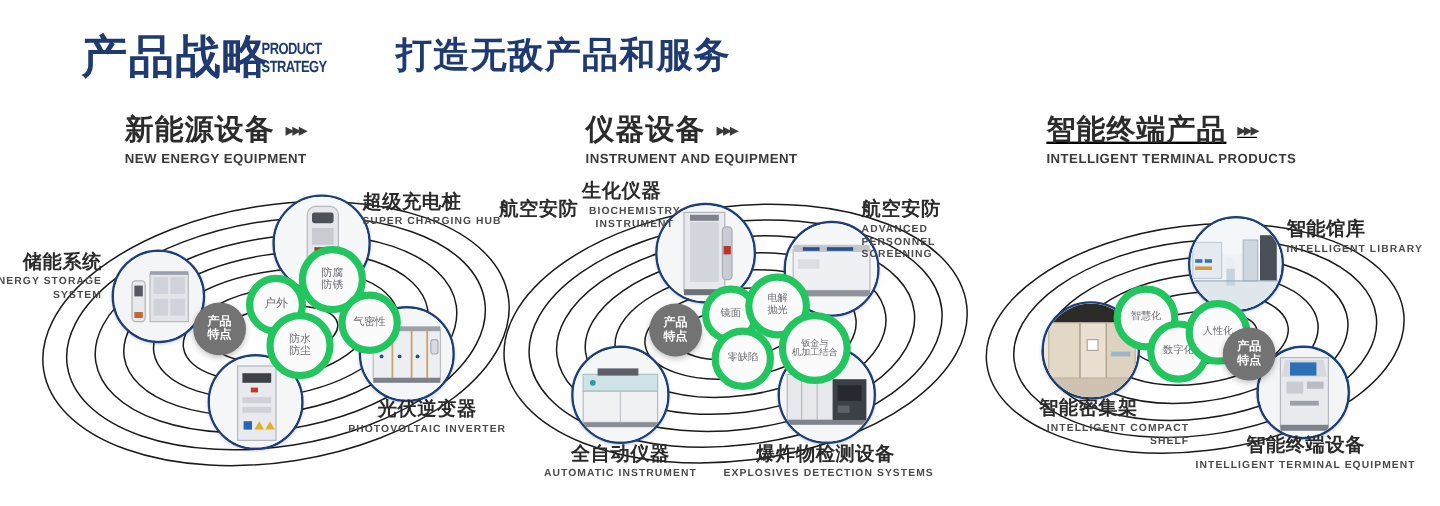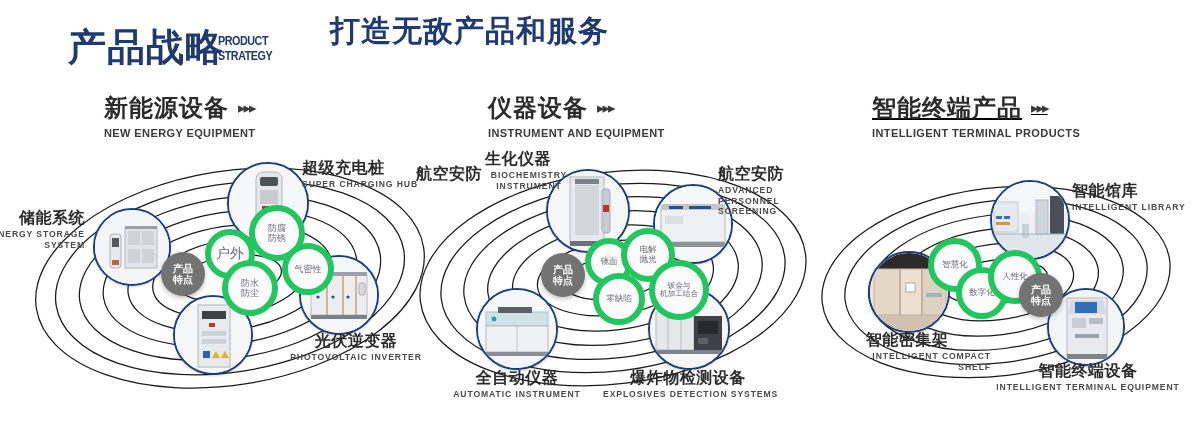--- a/index.html
+++ b/index.html
@@ -21,21 +21,21 @@
     font-family:"DejaVu Sans","Liberation Sans",sans-serif;
   }
   .hdr-en{
     position:absolute;left:218px;top:33px;
     font-size:13.5px;font-weight:bold;line-height:1.12;
     color:#1e3a70;letter-spacing:-0.6px;
     transform:scaleX(.80);transform-origin:left top;
     font-family:"Liberation Sans",sans-serif;
   }
   .hdr-sub{
-    position:absolute;left:330px;top:16px;
+    position:absolute;left:330px;top:32px;
     font-size:30px;font-weight:bold;letter-spacing:1px;
     color:#1e3a70;line-height:1;
     font-family:"DejaVu Sans","Liberation Sans",sans-serif;
     text-align:center;
   }
 
   
   .sec{position:absolute;margin-left:36px;}
   .sec .cn{
     font-size:24px;font-weight:bold;color:#2b2b2b;line-height:1;
@@ -214,21 +214,21 @@
         <path d="M50 54 l4 7 h-8 z" fill="#e0b02a"></path>
       </svg>
     </div>
 
     <div class="feat core" style="left:131px;top:104px;width:44px;height:44px;font-size:10px;">
       <div>
         <div>产品</div>
         <div>特点</div>
       </div>
     </div>
-    <div class="feat" style="left:175px;top:81px;width:38px;height:38px;font-size:14px;">
+    <div class="feat" style="left:175px;top:81px;width:38px;height:38px;font-size:10px;">
       <span>户外</span>
     </div>
     <div class="feat" style="left:219px;top:57px;width:44px;height:44px;font-size:9px;">
       <div>
           <div>防腐</div>
           <div>防锈</div>
         </div>
     </div>
     <div class="feat" style="left:192px;top:112px;width:44px;height:44px;font-size:9px;">
       <div>

